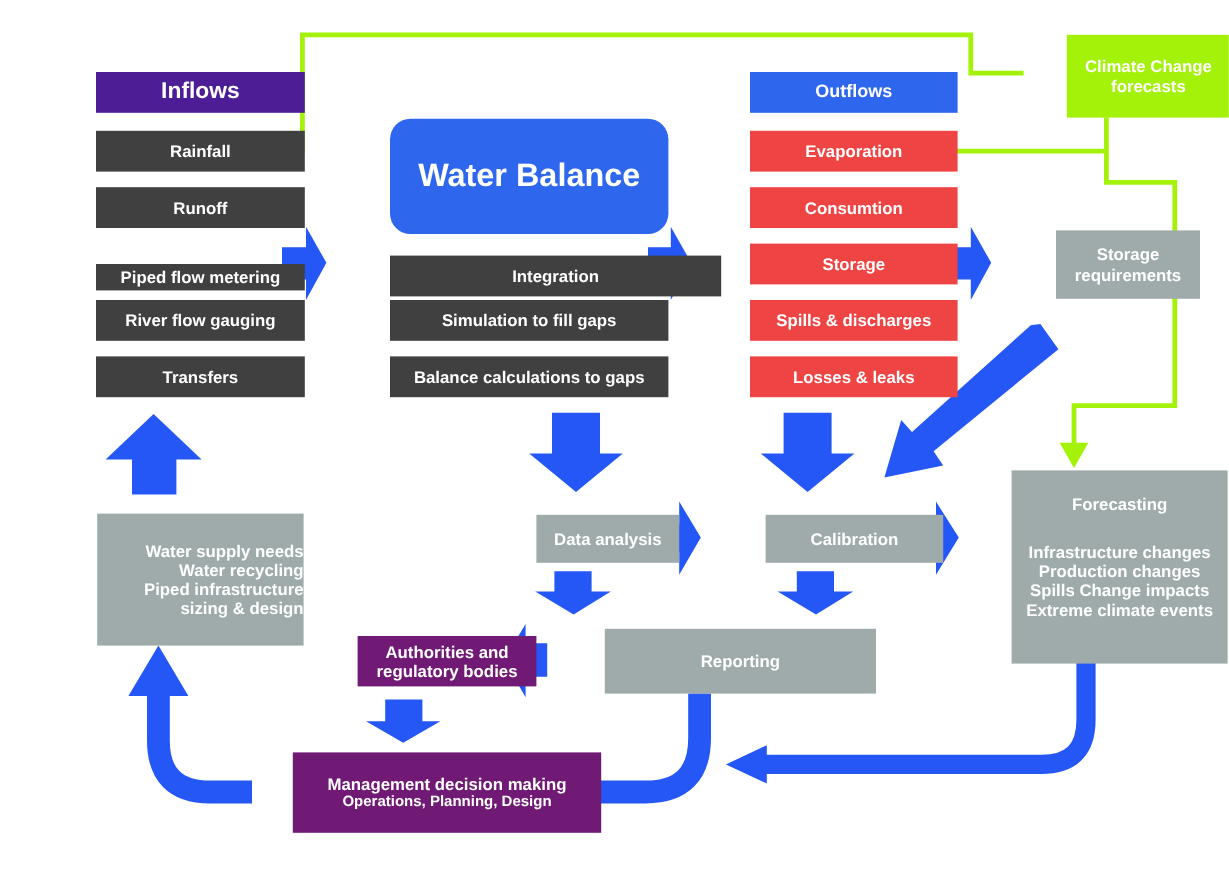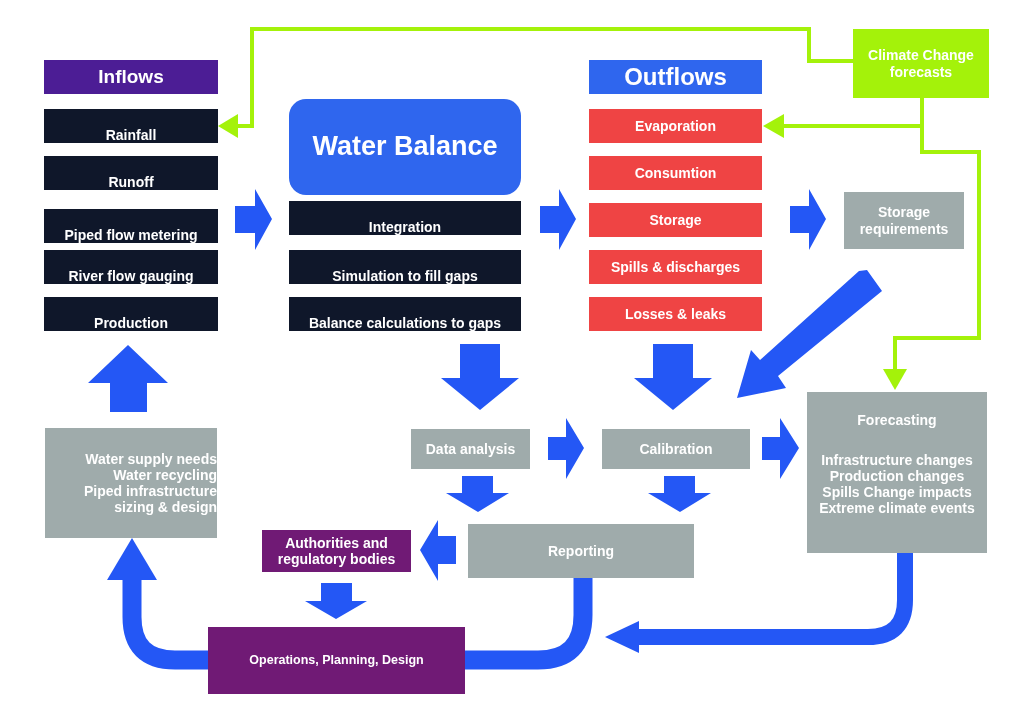--- a/index.html
+++ b/index.html
@@ -1,25 +1,25 @@
 <!DOCTYPE html>
 <html><head>
 <meta charset="utf-8">
 <style>
   html, body { margin:0; padding:0; background:#ffffff; }
   body { width:1024px; height:724px; position:relative; overflow:hidden;
          font-family:"Liberation Sans", sans-serif; font-weight:bold; color:#ffffff; }
   .box { position:absolute; display:flex; align-items:center; justify-content:center;
-         text-align:center; box-sizing:border-box; line-height:1.15; }
-  .lightblue { background:#0f172a; font-size:14px;align-items:flex-end; }
+         text-align:center; box-sizing:border-box; line-height:1.15;margin-left:36px; }
+  .lightblue { background:#404040; font-size:14px; }
   .outblue { background:#ef4444; font-size:14px; }
   .grey { background:#9fabab; font-size:14px; }
   .gold { background:#701a75; font-size:14px; }
   .hdr-in { background:#4c1d95; font-size:19px; }
-  .hdr-out { background:#2f66ee; font-size:24px; }
+  .hdr-out { background:#2f66ee; font-size:15px; }
   .wb { background:#2f66ee; font-size:27px;border-radius:17px; }
   .green { background:#a4f20a; font-size:14px; }
   .multiline { flex-direction:column; }
   .multiline span { display:block; }
   svg.overlay { position:absolute; left:0; top:0; width:1024px; height:724px; pointer-events:none; }
   svg.overlay * { pointer-events:auto; }
 </style>
 </head>
 <body>
 
@@ -64,34 +64,34 @@
 
 <div class="box hdr-in" style="left:44px;top:60px;width:174px;height:34px;">
     <span>Inflows</span>
   </div>
 <div class="box lightblue" style="left:44px;top:109px;width:174px;height:34px;">
     <span>Rainfall</span>
   </div>
 <div class="box lightblue" style="left:44px;top:156px;width:174px;height:34px;">
     <span>Runoff</span>
   </div>
-<div class="box lightblue" style="left:44px;top:209px;width:174px;height:34px;">
+<div class="box lightblue" style="left:44px;top:220px;width:174px;height:22px;">
     <span>Piped flow metering</span>
   </div>
 <div class="box lightblue" style="left:44px;top:250px;width:174px;height:34px;">
     <span>River flow gauging</span>
   </div>
 <div class="box lightblue" style="left:44px;top:297px;width:174px;height:34px;">
-    <span>Production</span>
+    <span>Transfers</span>
   </div>
 
 <div class="box wb" style="left:289px;top:99px;width:232px;height:96px;">
     <span>Water Balance</span>
   </div>
-<div class="box lightblue" style="left:289px;top:201px;width:232px;height:34px;">
+<div class="box lightblue" style="left:289px;top:213px;width:276px;height:34px;">
     <span>Integration</span>
   </div>
 <div class="box lightblue" style="left:289px;top:250px;width:232px;height:34px;">
     <span>Simulation to fill gaps</span>
   </div>
 <div class="box lightblue" style="left:289px;top:297px;width:232px;height:34px;">
     <span>Balance calculations to gaps</span>
   </div>
 
 <div class="box hdr-out" style="left:589px;top:60px;width:173px;height:34px;">
@@ -147,14 +147,15 @@
 </div>
 
 <div class="box grey multiline" style="left:45px;top:428px;width:172px;height:110px;align-items:flex-end;">
   <span>Water supply needs</span>
   <span>Water recycling</span>
   <span>Piped infrastructure</span>
   <span>sizing &amp; design</span>
 </div>
 
 <div class="box gold multiline" style="left:208px;top:627px;width:257px;height:67px;">
+  <span style="font-size:14px;">Management decision making</span>
   <span style="font-size:12.5px;">Operations, Planning, Design</span>
 </div>
 
 </body></html>

